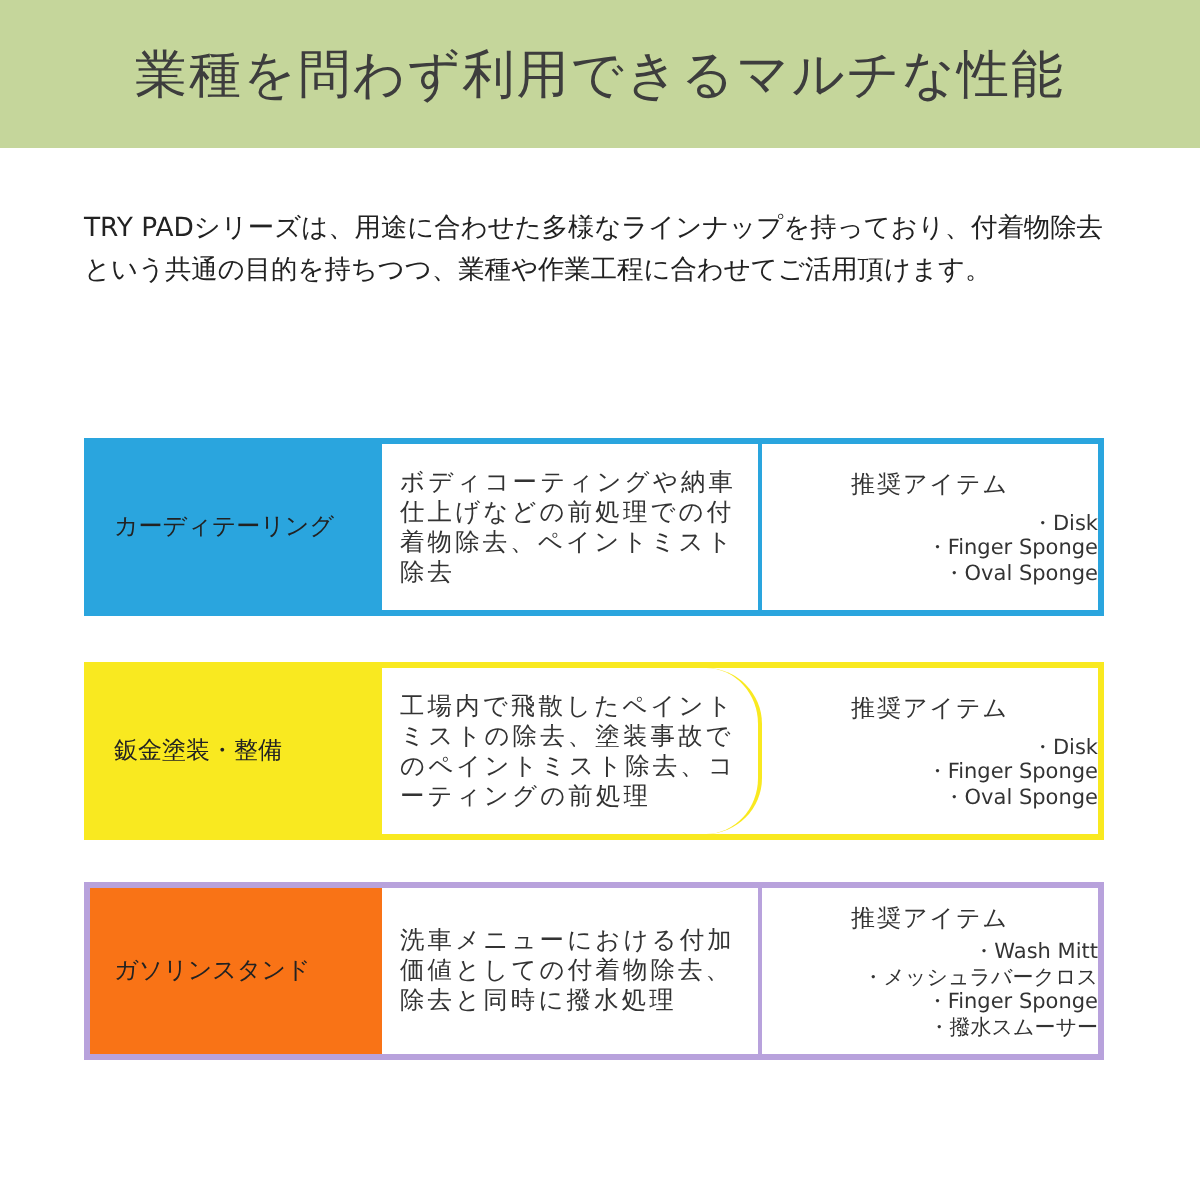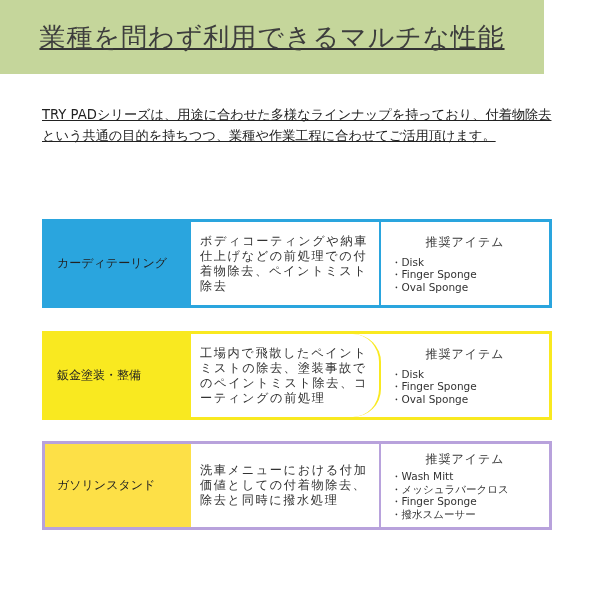--- a/index.html
+++ b/index.html
@@ -1,30 +1,30 @@
 <!DOCTYPE html>
 <html><head>
   <meta charset="utf-8">
   <style>
     * { margin: 0; padding: 0; box-sizing: border-box; }
     html, body { width: 600px; height: 600px; background: #ffffff; overflow: hidden; }
     body { font-family: "DejaVu Sans", "Liberation Sans", sans-serif; color: #333333; position: relative; }
 
     .header {
-      position: absolute; left: 0; top: 0; width: 544px; height: 74px;
+      position: absolute; left: 0; top: 0; width: 600px; height: 74px;
       background: #c5d69b;
-      display: flex; align-items: center; justify-content: center; text-decoration: underline;
+      display: flex; align-items: center; justify-content: center;
     }
     .header-title {
       font-size: 26px; color: #3d3d3d; letter-spacing: 1px; font-weight: normal;
     }
 
     .intro {
       position: absolute; left: 42px; top: 104px; width: 520px;
-      font-size: 13.2px; line-height: 21px; color: #222222; text-decoration: underline;
+      font-size: 13.2px; line-height: 21px; color: #222222;
     }
 
     .row {
       position: absolute; left: 42px; width: 510px; height: 89px;
       display: flex; border: 3px solid;
       background: #ffffff;
     }
     .row .cat {
       width: 146px; height: 100%;
       display: flex; align-items: center; padding-left: 12px;
@@ -43,34 +43,34 @@
       flex: 1; height: 100%;
       display: flex; flex-direction: column; justify-content: center;
       padding-left: 10px;
     }
     .items-title {
       font-size: 12px; color: #333333; text-align: center; margin-bottom: 5px;
       padding-right: 10px; letter-spacing: 1px;
     }
     .items-list { list-style: none; }
     .items-list li {
-      font-size: 10.5px; line-height: 12.5px; color: #333333;
+      font-size: 10.5px; line-height: 12.5px; color: #333333; text-align: right;
     }
     .items-list li::before { content: "・"; }
 
     .row-1 { top: 219px; border-color: #2aa5de; }
     .row-1 .cat { background: #2aa5de; font-family: Liberation Serif, serif; }
     .row-1 .desc { border-right-color: #2aa5de; }
 
     .row-2 { top: 331px; border-color: #f9e920; }
     .row-2 .cat { background: #f9e920; }
     .row-2 .desc { border-right-color: #f9e920; border-radius: 28px; }
 
     .row-3 { top: 441px; border-color: #b8a2dc; }
-    .row-3 .cat { background: #fde047; }
+    .row-3 .cat { background: #f97316; }
     .row-3 .desc { border-right-color: #b8a2dc; }
     .row-3 .items-title { margin-bottom: 2px; }
   </style>
 </head>
 <body>
 
 <div class="header">
   <h1 class="header-title">業種を問わず利用できるマルチな性能</h1>
 </div>
 

